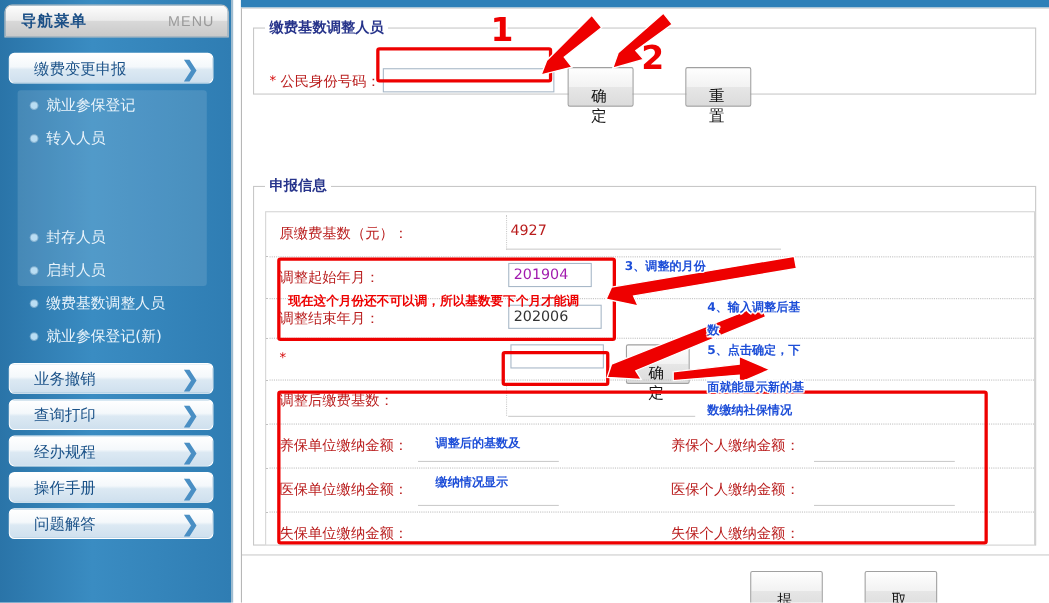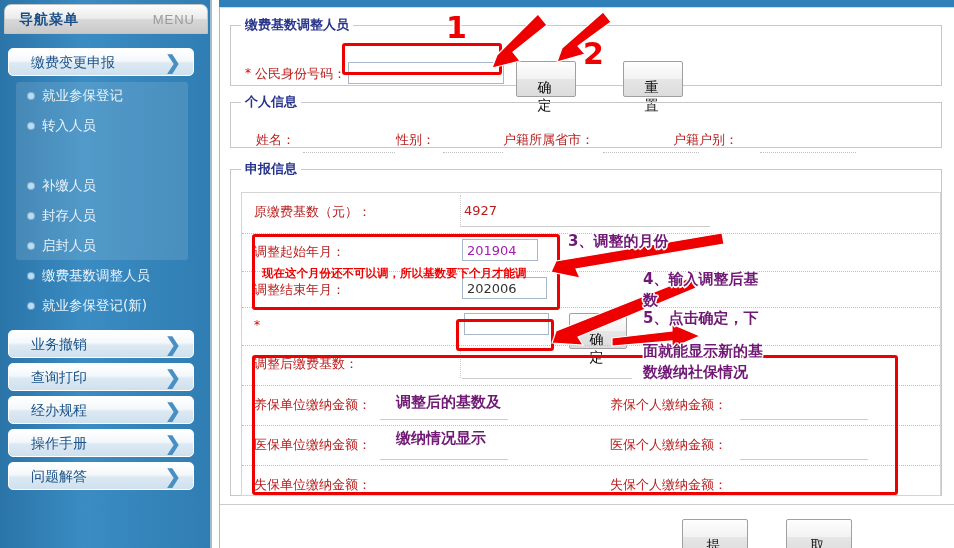--- a/index.html
+++ b/index.html
@@ -147,22 +147,22 @@
     color:#ee0000;
     -webkit-text-stroke:1px #ffffff;
     paint-order:stroke fill;
     text-shadow:
        1.5px 0 #fff, -1.5px 0 #fff, 0 1.5px #fff, 0 -1.5px #fff,
        1px 1px #fff, -1px -1px #fff, 1px -1px #fff, -1px 1px #fff;
   }
   .rtext {
     position:absolute;
     font-weight:bold;
-    color:#701a75;
-    font-size:15px;
+    color:#1d4ed8;
+    font-size:11px;
     line-height:21px;
     text-shadow:
        1.5px 0 #fff, -1.5px 0 #fff, 0 1.5px #fff, 0 -1.5px #fff,
        1px 1px #fff, -1px -1px #fff, 1px -1px #fff, -1px 1px #fff;
     white-space:pre;
   }
   .rsmall {
     position:absolute;
     font-weight:bold;
     color:#ee0000;
@@ -193,24 +193,20 @@
 
   <div id="submenu">
     <div class="subitem" style="top:30px;">
       <span class="dot"></span>
       <span class="lbl">转入人员</span>
     </div>
     <div class="subitem" style="top:0px;">
       <span class="dot"></span>
       <span class="lbl">就业参保登记</span>
     </div>
-    <div class="subitem" style="top:90px;">
-      <span class="dot"></span>
-      <span class="lbl">补缴人员</span>
-    </div>
     <div class="subitem" style="top:120px;">
       <span class="dot"></span>
       <span class="lbl">封存人员</span>
     </div>
     <div class="subitem" style="top:150px;">
       <span class="dot"></span>
       <span class="lbl">启封人员</span>
     </div>
     <div class="subitem" style="top:180px;">
       <span class="dot"></span>
@@ -252,39 +248,20 @@
     <span class="req" style="position:absolute; left:14px; top:32px;">*</span>
     <span class="flabel" style="position:absolute; left:24px; top:31px;">公民身份号码：</span>
 
     <input class="txt" type="text" style="position: absolute; left: 117px; top: 28px; width: 156px;" value="">
 
     <button class="btn" style="position:absolute; left:285px; top:27px; width:60px; height:26px;">确 定</button>
 
     <button class="btn" style="position:absolute; left:392px; top:27px; width:60px; height:26px;">重 置</button>
   </fieldset>
 
-  <fieldset class="box" style="left:10px; top:85px; width:712px; height:55px;">
-    <legend>个人信息</legend>
-
-    <span class="flabel" style="position:absolute; left:25px; top:20px;">姓名：</span>
-    <span class="flabel" style="position:absolute; left:76px; top:20px; width:84px;"></span>
-    <div class="dotline" style="left:72px; top:41px; width:92px;"></div>
-
-    <span class="flabel" style="position:absolute; left:165px; top:20px;">性别：</span>
-    <span class="flabel" style="position:absolute; left:216px; top:20px; width:52px;"></span>
-    <div class="dotline" style="left:212px; top:41px; width:60px;"></div>
-
-    <span class="flabel" style="position:absolute; left:272px; top:20px;">户籍所属省市：</span>
-    <span class="flabel" style="position:absolute; left:376px; top:20px; width:80px;"></span>
-    <div class="dotline" style="left:372px; top:41px; width:96px;"></div>
-
-    <span class="flabel" style="position:absolute; left:442px; top:20px;">户籍户别：</span>
-    <span class="flabel" style="position:absolute; left:533px; top:20px; width:80px;"></span>
-    <div class="dotline" style="left:529px; top:41px; width:96px;"></div>
-  </fieldset>
 
   <fieldset class="box" style="left:10px; top:152px; width:712px; height:336px;">
     <legend>申报信息</legend>
 
     <div id="decl-inner">
 
       <span class="flabel" style="position:absolute; left:12px; top:10px;">原缴费基数（元）：</span>
       <span class="flabel" style="position:absolute; left:222px; top:10px;">4927</span>
       <div class="dotline" style="left:218px; top:2px; height:32px; width:0; border-top:none; border-left:1px dotted #cccccc;"></div>
       <div class="solidline" style="left:218px; top:33px; width:250px;"></div>

